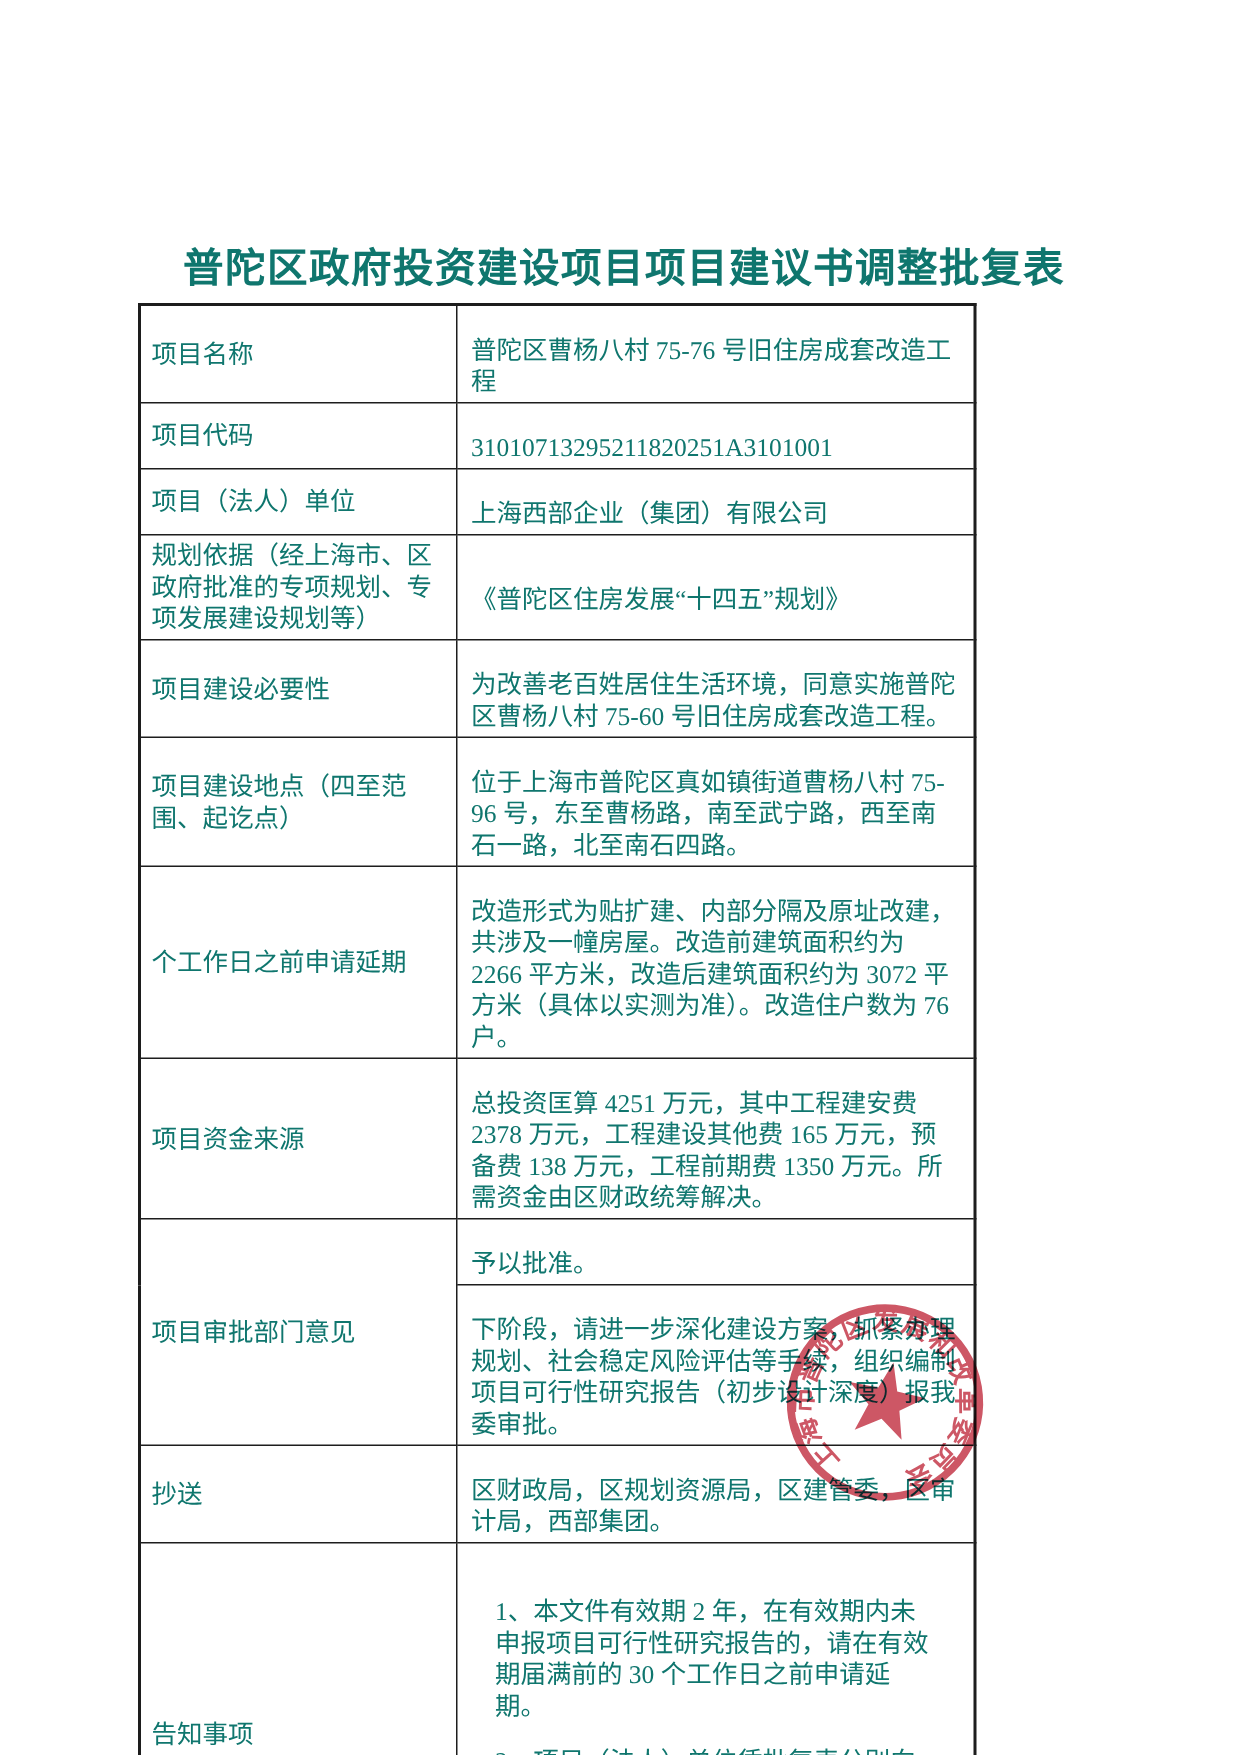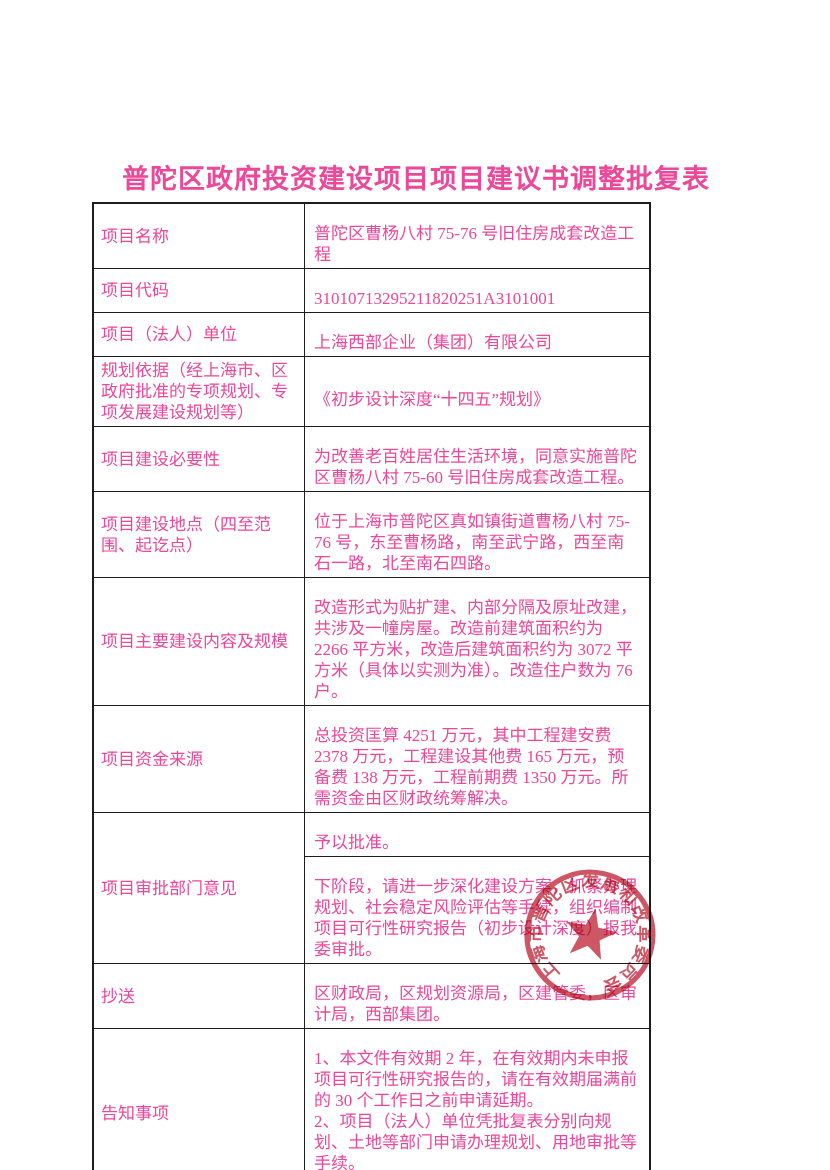--- a/index.html
+++ b/index.html
@@ -1,21 +1,21 @@
 <!DOCTYPE html>
 <html lang="zh-CN"><head>
 <meta charset="utf-8">
 <style>
   html,body{margin:0;padding:0;background:#ffffff;}
   .page{
     position:relative;
     width:830px;height:1170px;
     background:#ffffff;
     font-family:"Liberation Serif","DejaVu Serif",serif;
-    color:#ec4899;
+    color:#0f766e;
     overflow:hidden;
   }
   .content{padding:162px 90px 0 92px;}
   .doc-title{
     text-align:center;
     font-size:27px;font-weight:bold;
     line-height:34px;letter-spacing:1px;
   }
   .doc-number{
     text-align:center;
@@ -40,21 +40,21 @@
   }
   td.label{
     width:200px;
     padding:3px 3px 3px 7px;
     text-align:left;
   }
   td.value{
     padding:19px 8px 3px 9px;
     text-align:left;
   }
-  .notice-line{margin:0;}
+  .notice-line{margin:16px;}
   .emph{font-weight:bold;text-underline-offset:3px;}
   .bold{font-weight:bold;}
   .footer{width:648px;margin-left:92px;}
   .issuer-line{
     font-size:27px;line-height:30px;
     margin-top:12px;
     text-align:right;padding-right:62px;
     letter-spacing:1px;
   }
   .date-line{
@@ -89,32 +89,32 @@
         <tr>
           <td class="label">项目代码</td>
           <td class="value">31010713295211820251A3101001</td>
         </tr>
         <tr>
           <td class="label">项目（法人）单位</td>
           <td class="value">上海西部企业（集团）有限公司</td>
         </tr>
         <tr>
           <td class="label">规划依据（经上海市、区政府批准的专项规划、专项发展建设规划等）</td>
-          <td class="value">《初步设计深度“十四五”规划》</td>
+          <td class="value">《普陀区住房发展“十四五”规划》</td>
         </tr>
         <tr>
           <td class="label">项目建设必要性</td>
           <td class="value">为改善老百姓居住生活环境，同意实施普陀区曹杨八村 75-60 号旧住房成套改造工程。</td>
         </tr>
         <tr>
           <td class="label">项目建设地点（四至范围、起讫点）</td>
-          <td class="value">位于上海市普陀区真如镇街道曹杨八村 75-76 号，东至曹杨路，南至武宁路，西至南石一路，北至南石四路。</td>
+          <td class="value">位于上海市普陀区真如镇街道曹杨八村 75-96 号，东至曹杨路，南至武宁路，西至南石一路，北至南石四路。</td>
         </tr>
         <tr>
-          <td class="label">项目主要建设内容及规模</td>
+          <td class="label">个工作日之前申请延期</td>
           <td class="value">改造形式为贴扩建、内部分隔及原址改建，共涉及一幢房屋。改造前建筑面积约为 2266 平方米，改造后建筑面积约为 3072 平方米（具体以实测为准）。改造住户数为 76 户。</td>
         </tr>
         <tr>
           <td class="label">项目资金来源</td>
           <td class="value">总投资匡算 4251 万元，其中工程建安费 2378 万元，工程建设其他费 165 万元，预备费 138 万元，工程前期费 1350 万元。所需资金由区财政统筹解决。</td>
         </tr>
         <tr>
           <td class="label" rowspan="2">项目审批部门意见</td>
           <td class="value">予以批准。</td>
         </tr>

